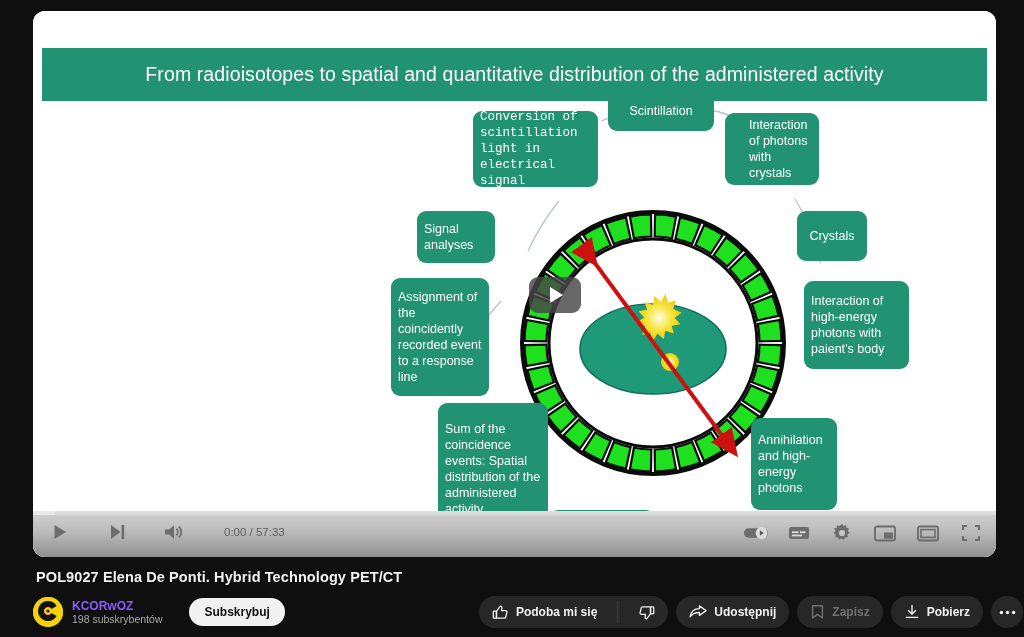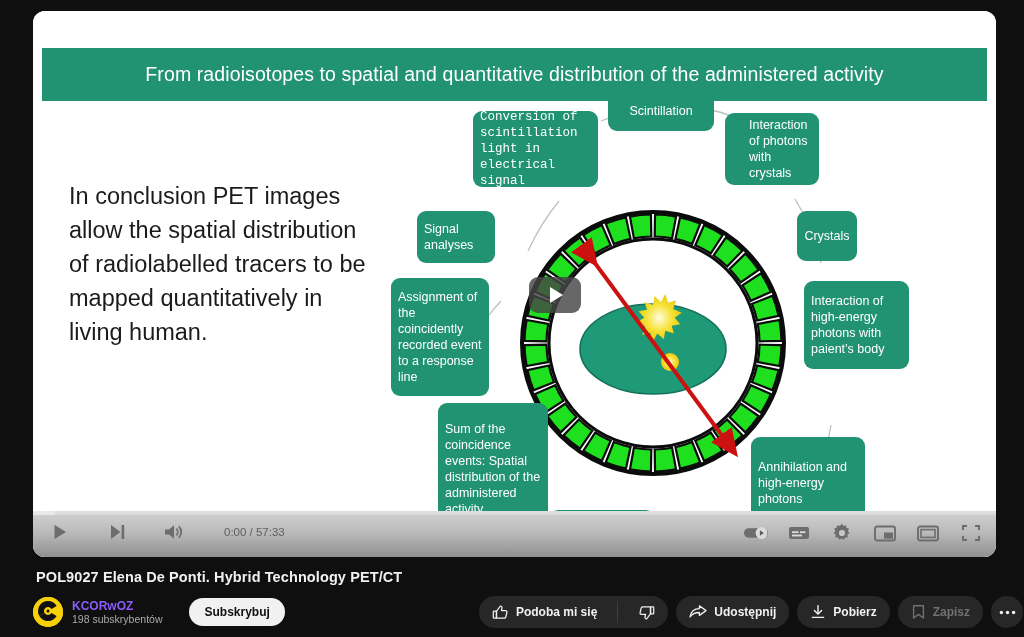--- a/index.html
+++ b/index.html
@@ -214,21 +214,20 @@
 <div id="root">
 
   <div class="player">
 
     <div class="slide">
 
       <div class="slide-banner">
         <span class="slide-banner-text">From radioisotopes to spatial and quantitative distribution of the administered activity</span>
       </div>
 
-      <div class="conclusion">In conclusion PET images allow the spatial distribution of radiolabelled tracers to be mapped quantitatively in living human.</div>
 
       <div class="diagram">
 
         <svg class="links" viewBox="0 0 630 480">
           <g fill="none" stroke="#b9c4c2" stroke-width="1.3">
             <path d="M238,48 Q258,40 278,37"></path>
             <path d="M348,37 Q368,41 386,52"></path>
             <path d="M196,128 Q178,150 165,178"></path>
             <path d="M432,126 Q450,155 458,190"></path>
             <path d="M138,228 Q122,245 110,265"></path>
@@ -310,37 +309,37 @@
         </div>
 
         <div class="node" style="left:362px; top:40px; width:94px; height:72px;padding-left:24px;">
           <span>Interaction of photons with crystals</span>
         </div>
 
         <div class="node" style="left:54px; top:138px; width:78px; height:52px;">
           <span>Signal analyses</span>
         </div>
 
-        <div class="node" style="left:434px; top:138px; width:60px; height:50px;">
+        <div class="node" style="left:434px; top:138px; width:70px; height:50px;">
           <span>Crystals</span>
         </div>
 
         <div class="node" style="left:28px; top:205px; width:98px; height:118px;">
           <span>Assignment of the coincidently recorded event to a response line</span>
         </div>
 
         <div class="node" style="left:441px; top:208px; width:105px; height:88px;">
           <span>Interaction of high-energy photons with paient’s body</span>
         </div>
 
         <div class="node" style="left:75px; top:330px; width:110px; height:132px;">
           <span>Sum of the coincidence events: Spatial distribution of the administered activity</span>
         </div>
 
-        <div class="node" style="left:388px; top:364px; width:114px; height:92px;">
+        <div class="node" style="left:388px; top:345px; width:86px; height:92px;">
           <span>Annihilation and high-energy photons</span>
         </div>
 
         <div class="node red-label" style="left:186px; top:437px; width:106px; height:46px;">
           <span>Radioisotopes</span>
         </div>
 
         <div class="node" style="left:316px; top:440px; width:80px; height:44px;">
           <span>Positrons</span>
         </div>
@@ -477,38 +476,38 @@
         </div>
       </div>
 
       <div class="pill">
         <svg width="18" height="16" viewBox="0 0 18 16">
           <path d="M1 13 C2 7 6 4.6 10.4 4.6 V1.8 L17 6.6 L10.4 11.4 V8.5 C6.6 8.5 3.2 9.8 1 13 z" fill="none" stroke="#f1f1f1" stroke-width="1.3" stroke-linejoin="round"></path>
         </svg>
         <span>Udostępnij</span>
       </div>
 
+      <div class="pill disabled">
+        <svg width="15" height="16" viewBox="0 0 15 16">
+          <path d="M2.6 1.8 H12.4 V14 L7.5 10.4 L2.6 14 Z" fill="none" stroke="#717171" stroke-width="1.4" stroke-linejoin="round"></path>
+        </svg>
+        <span>Zapisz</span>
+      </div>
+
       <div class="pill">
         <svg width="16" height="16" viewBox="0 0 16 16">
           <g fill="none" stroke="#f1f1f1" stroke-width="1.4" stroke-linecap="round">
             <path d="M8 1.6 V9.6"></path>
               <path d="M4.4 6.4 L8 10 L11.6 6.4"></path>
               <path d="M2.4 13.4 H13.6"></path>
           </g>
         </svg>
         <span>Pobierz</span>
       </div>
 
-      <div class="pill disabled">
-        <svg width="15" height="16" viewBox="0 0 15 16">
-          <path d="M2.6 1.8 H12.4 V14 L7.5 10.4 L2.6 14 Z" fill="none" stroke="#717171" stroke-width="1.4" stroke-linejoin="round"></path>
-        </svg>
-        <span>Zapisz</span>
-      </div>
-
       <div class="pill round">
         <svg width="17" height="5" viewBox="0 0 17 5">
           <circle cx="2.4" cy="2.5" r="1.7" fill="#f1f1f1"></circle>
           <circle cx="8.5" cy="2.5" r="1.7" fill="#f1f1f1"></circle>
           <circle cx="14.6" cy="2.5" r="1.7" fill="#f1f1f1"></circle>
         </svg>
       </div>
     </div>
   </div>
 </div>

